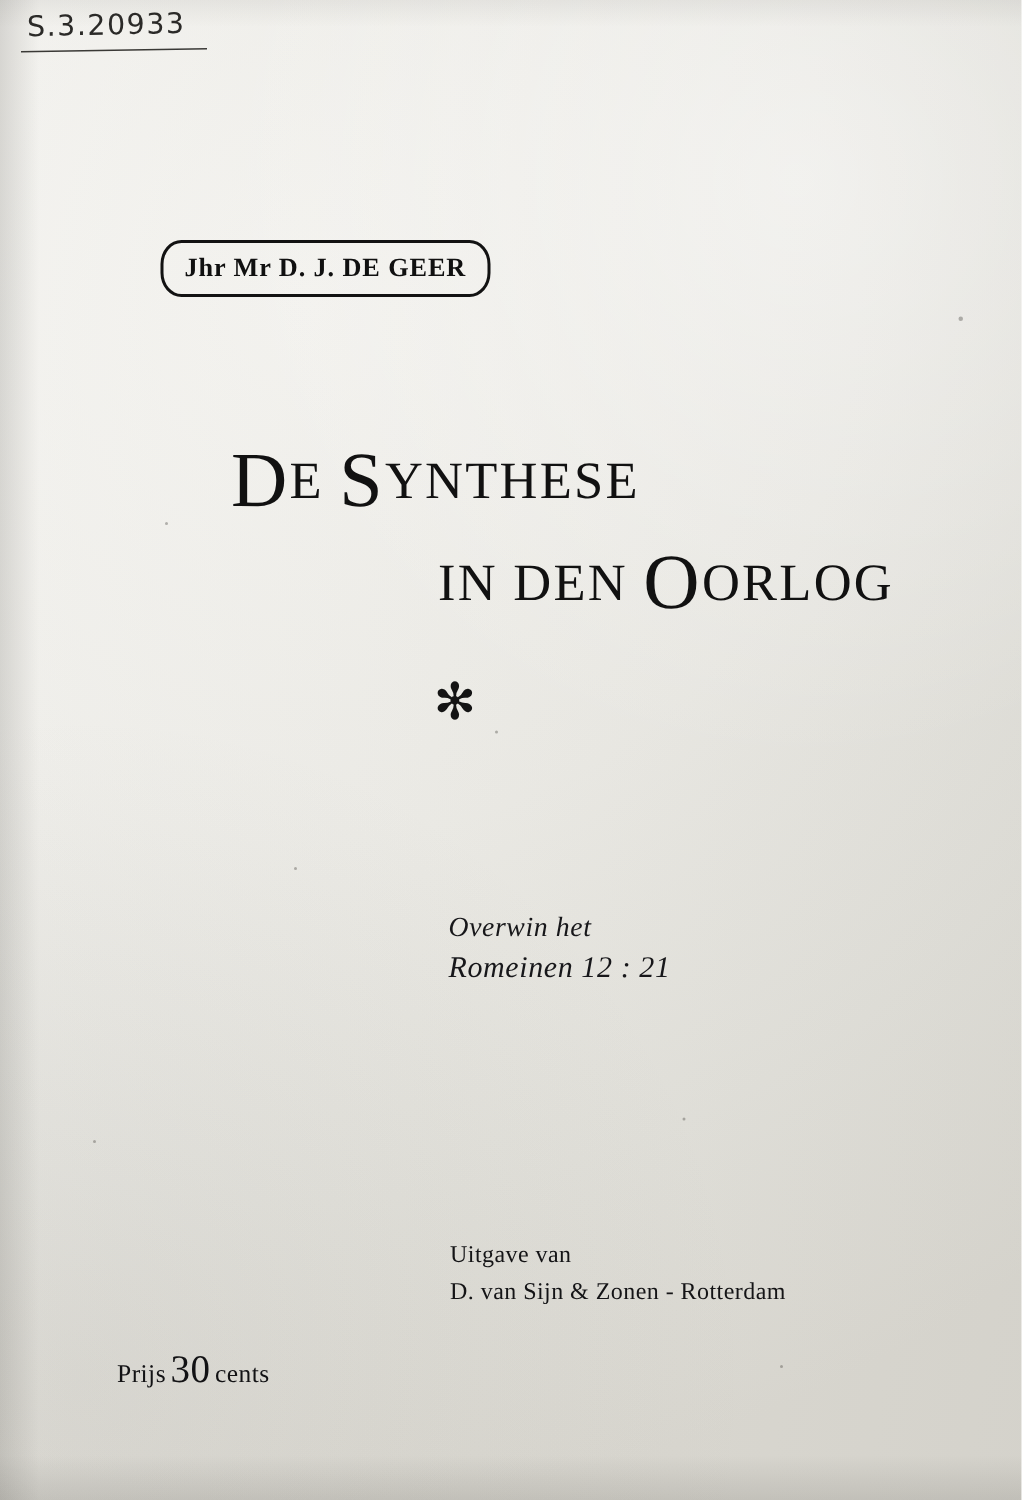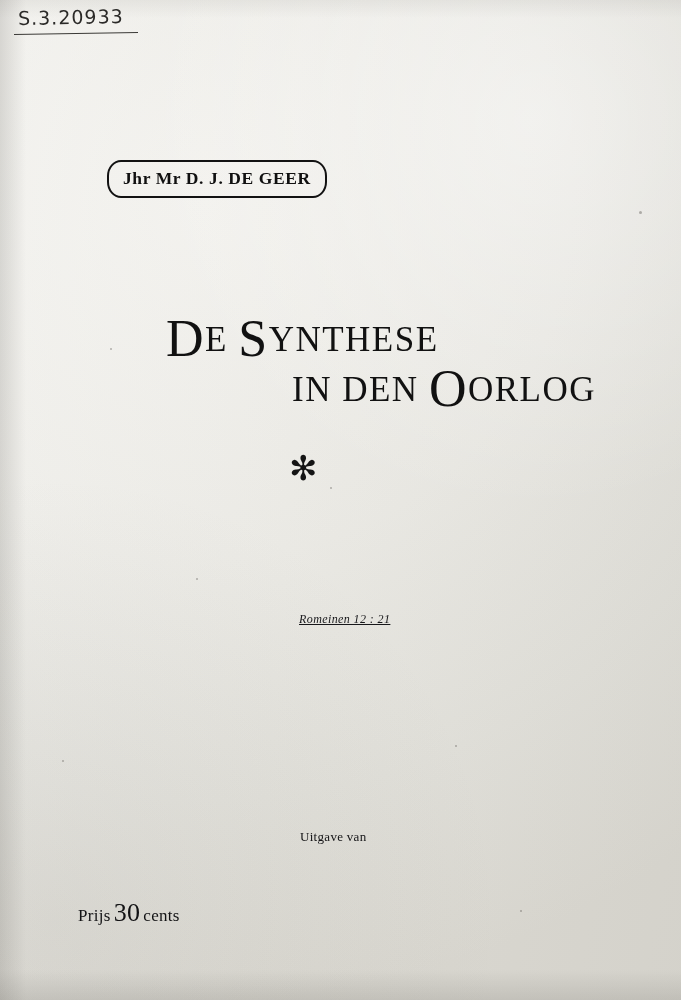--- a/index.html
+++ b/index.html
@@ -110,25 +110,24 @@
     top: 300px;
   }
   .title-line {
     font-family: "Liberation Serif", serif;
     color: #111111;
     white-space: nowrap;
     line-height: 1;
   }
   .title-line-1 {
     position: absolute;
-    left: 166px;
+    left: 154px;
     top: 0;
     font-size: 35px;
     letter-spacing: 1.5px;
-    margin-top: 18px;
   }
   .title-line-2 {
     position: absolute;
     left: 292px;
     top: 68px;
     font-size: 35px;
     letter-spacing: 1.5px;
   }
   .cap {
     font-size: 52px;
@@ -156,37 +155,36 @@
     font-family: "Liberation Serif", serif;
     font-style: italic;
   }
   .epigraph .line {
     font-size: 18.5px;
     letter-spacing: 0.4px;
     line-height: 26px;
     white-space: nowrap;
   }
   .epigraph .ref {
-    font-size: 12px;
+    font-size: 20px;
     letter-spacing: 0.4px;
     line-height: 26px;
     white-space: nowrap;
-    text-decoration: underline;
   }
 
   
   .imprint {
     position: absolute;
     left: 300px;
     top: 824px;
     color: #141416;
     font-family: "Liberation Serif", serif;
   }
   .imprint .line {
-    font-size: 13px;
+    font-size: 16px;
     line-height: 25px;
     letter-spacing: 0.3px;
     white-space: nowrap;
   }
 
   
   .price {
     position: absolute;
     left: 78px;
     top: 866px;
@@ -229,22 +227,24 @@
   </div>
 
   <div class="title-block">
     <div class="title-line title-line-1"><span class="cap">D</span><span>E </span><span class="cap">S</span><span>YNTHESE</span></div>
     <div class="title-line title-line-2"><span>IN DEN </span><span class="cap">O</span><span>ORLOG</span></div>
   </div>
 
   <div class="ornament">✻</div>
 
   <div class="epigraph">
+    <div class="line">Overwin het</div>
     <div class="ref">Romeinen 12 : 21</div>
   </div>
 
   <div class="imprint">
     <div class="line">Uitgave van</div>
+    <div class="line">D. van Sijn &amp; Zonen - Rotterdam</div>
   </div>
 
   <div class="price"><span>Prijs</span><span class="amount">30</span><span>cents</span></div>
 
 </div>
 
 </body></html>

